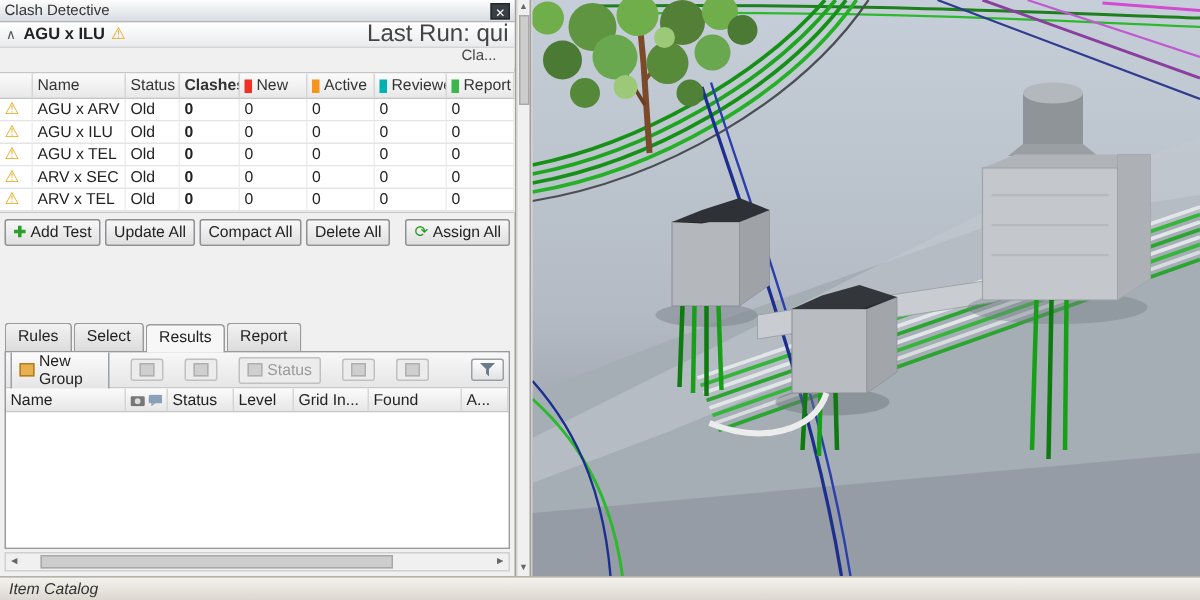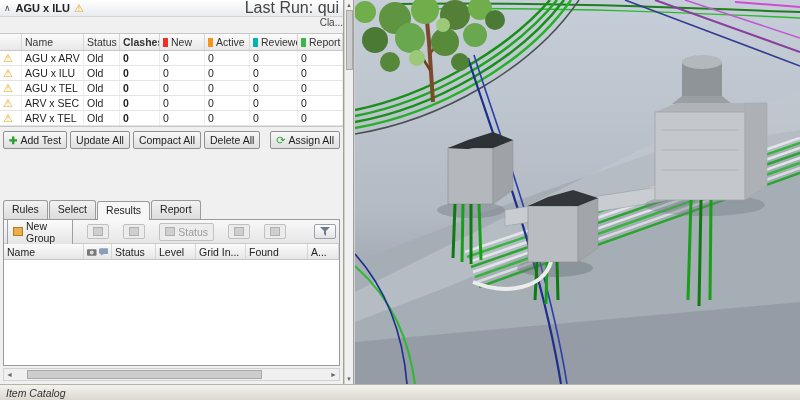--- a/index.html
+++ b/index.html
@@ -14,21 +14,21 @@
   .titlebar .ttl { flex: 1; }
   .closebox { width: 13px; height: 11px; background: #3a3f46; color: #fff; font-size: 8px; line-height: 11px;
               text-align: center; border: 1px solid #23262a; cursor: pointer; }
 
   .testheader { height: 17px; background: linear-gradient(#ffffff,#e8ebee); display: flex; align-items: center;
                 padding: 0 4px; border-bottom: 1px solid #d5d5d5; }
   .testheader .chev { font-size: 9px; color: #555; margin-right: 5px; }
   .warn { color: #e6a817; font-size: 11px; line-height: 11px; }
   .testheader .tname { font-weight: bold; margin-right: 4px; }
   .testheader .lastrun { margin-left: auto; color: #444; font-size: 16px; white-space: nowrap; overflow: hidden; }
-  .subheader { height: 13px; display: flex; justify-content: flex-end; padding: 0 0; color: #444; font-size: 10px;
+  .subheader { height: 13px; display: flex; justify-content: flex-end; padding: 0 12px; color: #444; font-size: 10px;
                background: #f0f0f0; }
 
   .clashgrid { margin-top: 3px; border-top: 1px solid #c6c6c6; border-bottom: 1px solid #c6c6c6; background: #fff; }
   .trow { display: grid; grid-template-columns: 22px 62px 36px 40px 45px 45px 48px 1fr;
           height: 15px; align-items: center; border-bottom: 1px solid #e4e4e4; background: #fff; font-size: 10.5px; }
   .trow.head { background: linear-gradient(#fbfbfb,#e8e8e8); border-bottom: 1px solid #c6c6c6; height: 17px; color: #333; }
   .c { padding: 0 3px; white-space: nowrap; overflow: hidden; border-right: 1px solid #eee; height: 100%; display: flex; align-items: center; text-align: right; }
   .trow.head .c { border-right: 1px solid #d6d6d6; }
   .bold { font-weight: bold; }
   .chip { display: inline-block; width: 5px; height: 9px; margin-right: 3px; flex: none; }
@@ -83,20 +83,24 @@
                background: linear-gradient(#f4f2ee,#dcd8d0); border-top: 1px solid #b5b2aa;
                display: flex; align-items: center; padding: 0 6px; font-size: 10.5px; color: #333; font-style: italic; }
 </style>
 </head>
 <body>
 
 <div id="app">
 
   <div class="panel">
 
+    <div class="titlebar">
+      <span class="ttl">Clash Detective</span>
+      <span class="closebox">✕</span>
+    </div>
 
     <div class="testheader">
       <span class="chev">∧</span>
       <span class="tname">AGU x ILU</span>
       <span class="warn">⚠</span>
       <span class="lastrun">Last Run: qui</span>
     </div>
     <div class="subheader">
       <span>Cla...</span>
     </div>

